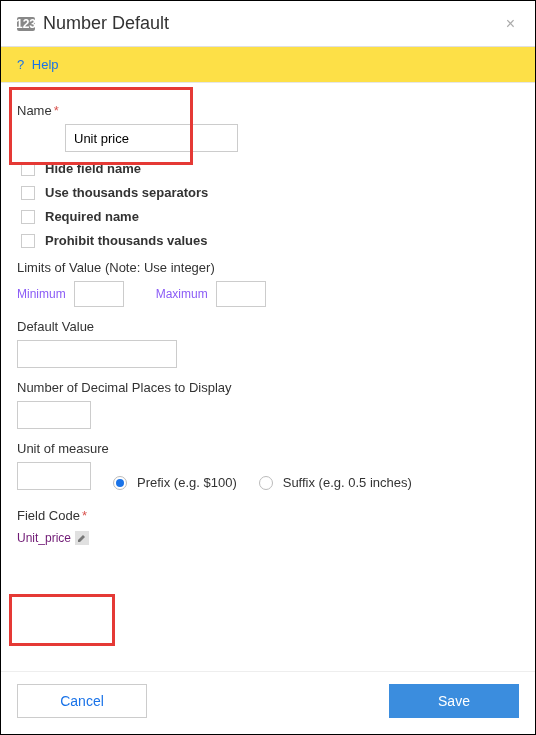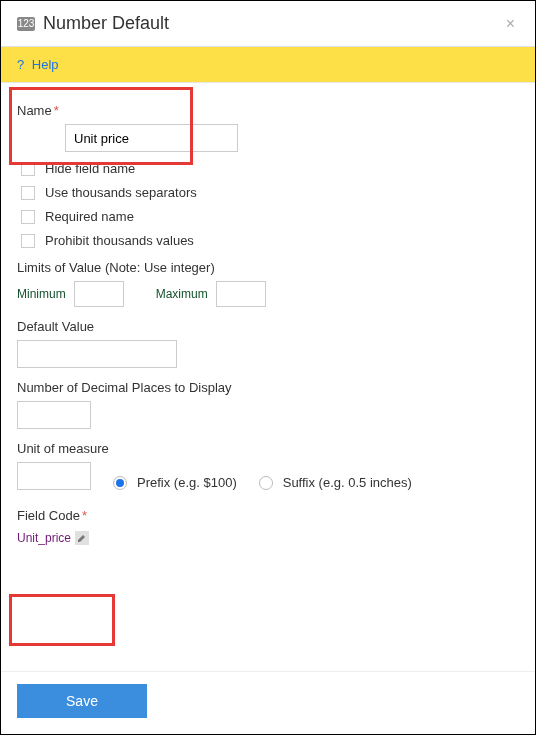--- a/index.html
+++ b/index.html
@@ -22,21 +22,22 @@
   .header-icon {
     width: 18px;
     height: 14px;
     background: #888;
     border-radius: 2px;
     margin-right: 8px;
     display: inline-flex;
     align-items: center;
     justify-content: center;
     color: #fff;
-    font-size: 10px;
+    font-size: 12px;
+    font-weight: bold;
   }
   .header-title {
     font-size: 18px;
     font-weight: 400;
     color: #333;
     flex: 1;
   }
   .close-btn {
     color: #aaa;
     font-size: 16px;
@@ -72,37 +73,38 @@
     height: 28px;
     border: 1px solid #ccc;
     padding: 4px 8px;
     font-size: 13px;
   }
   .text-input-wide { width: 173px; margin-left: 48px; }
   .checkbox-row {
     display: flex;
     align-items: center;
     margin: 9px 0 9px 4px;
+    font-weight: bold;
   }
   .cb {
     width: 14px;
     height: 14px;
     border: 1px solid #ccc;
     background: #fff;
     margin-right: 10px;
     display: inline-block;
   }
   .cb-label { font-size: 13px; color: #333; }
   .limits-row {
     display: flex;
     align-items: center;
     gap: 8px;
     margin-top: 4px;
   }
-  .lim-label { font-size: 12px; color: #14532d; }
+  .lim-label { font-size: 12px; color: #8b5cf6; }
   .lim-input {
     width: 50px;
     height: 26px;
     border: 1px solid #ccc;
     padding: 2px 4px;
   }
   .small-input {
     width: 74px;
     height: 28px;
     border: 1px solid #ccc;
@@ -254,17 +256,18 @@
     <span class="edit-icon">
       <svg width="10" height="10" viewBox="0 0 10 10">
           <path d="M1 7 L6 2 L8 4 L3 9 L1 9 Z" fill="#777"></path>
         </svg>
     </span>
   </div>
 
 </div>
 
 <div class="footer">
+  <button class="btn-cancel">Cancel</button>
   <button class="btn-save">Save</button>
 </div>
 
 <div class="highlight-red" style="left:8px; top:86px; width:184px; height:78px;"></div>
 <div class="highlight-red" style="left:8px; top:593px; width:106px; height:52px;"></div>
 
 </body></html>

